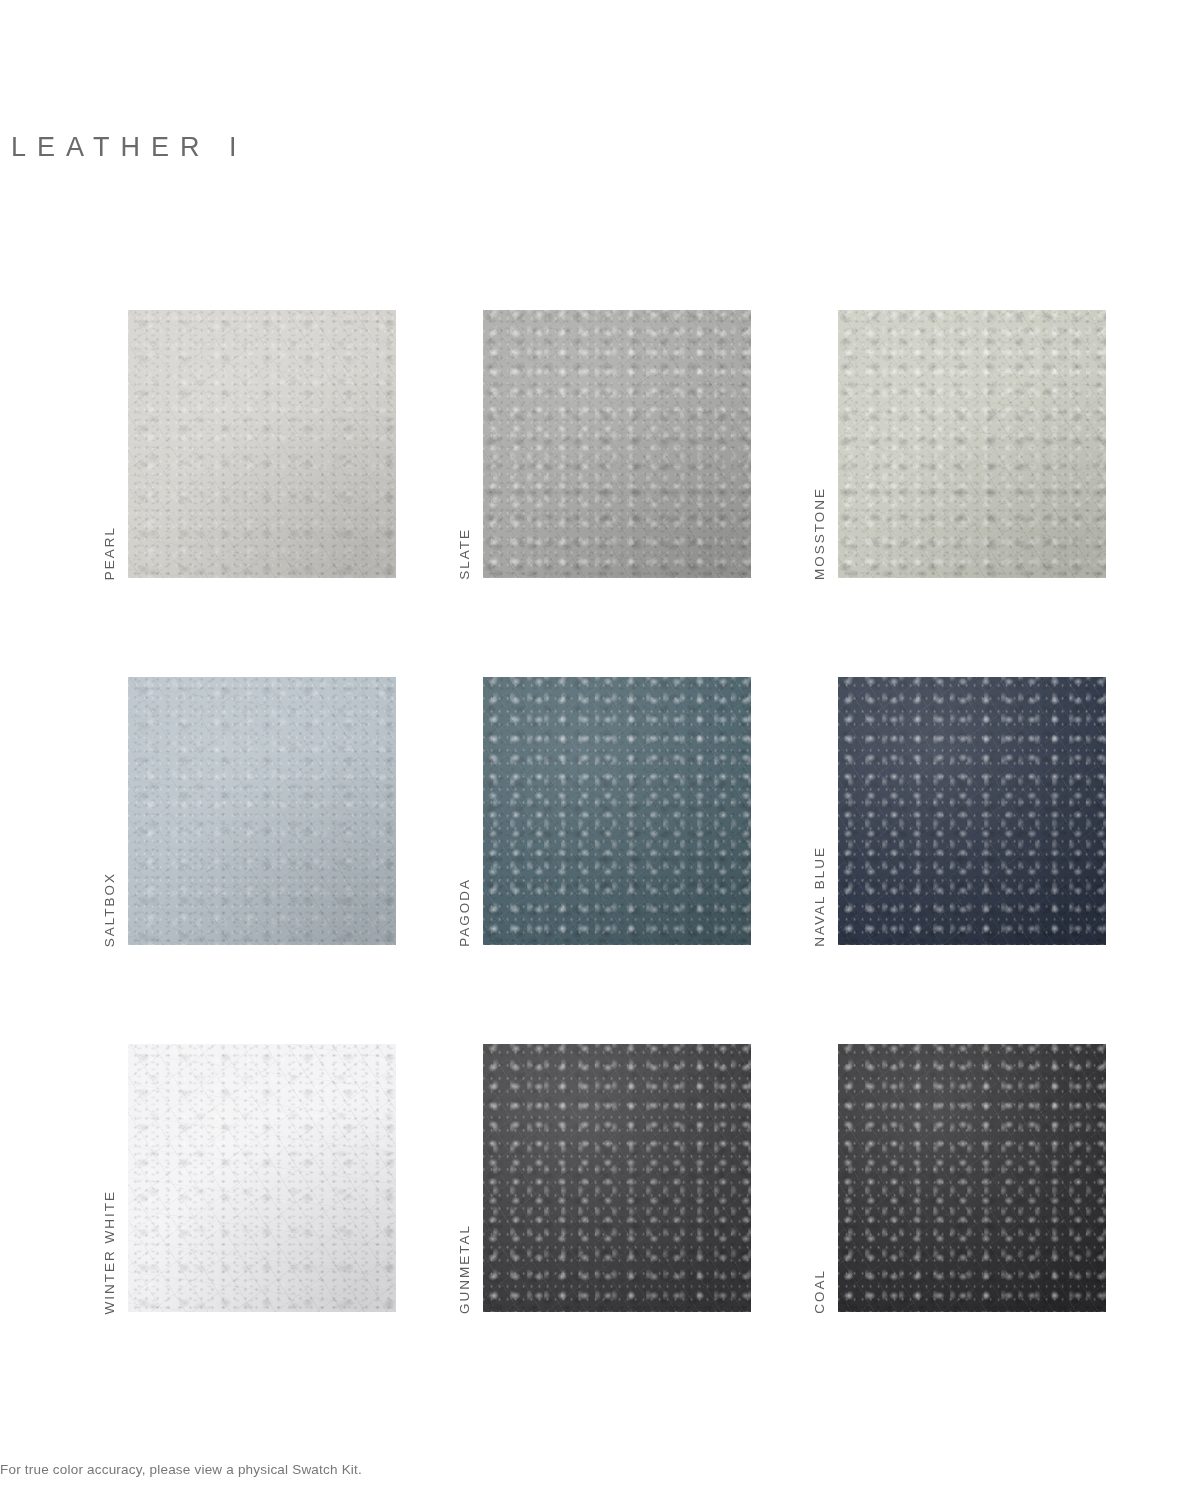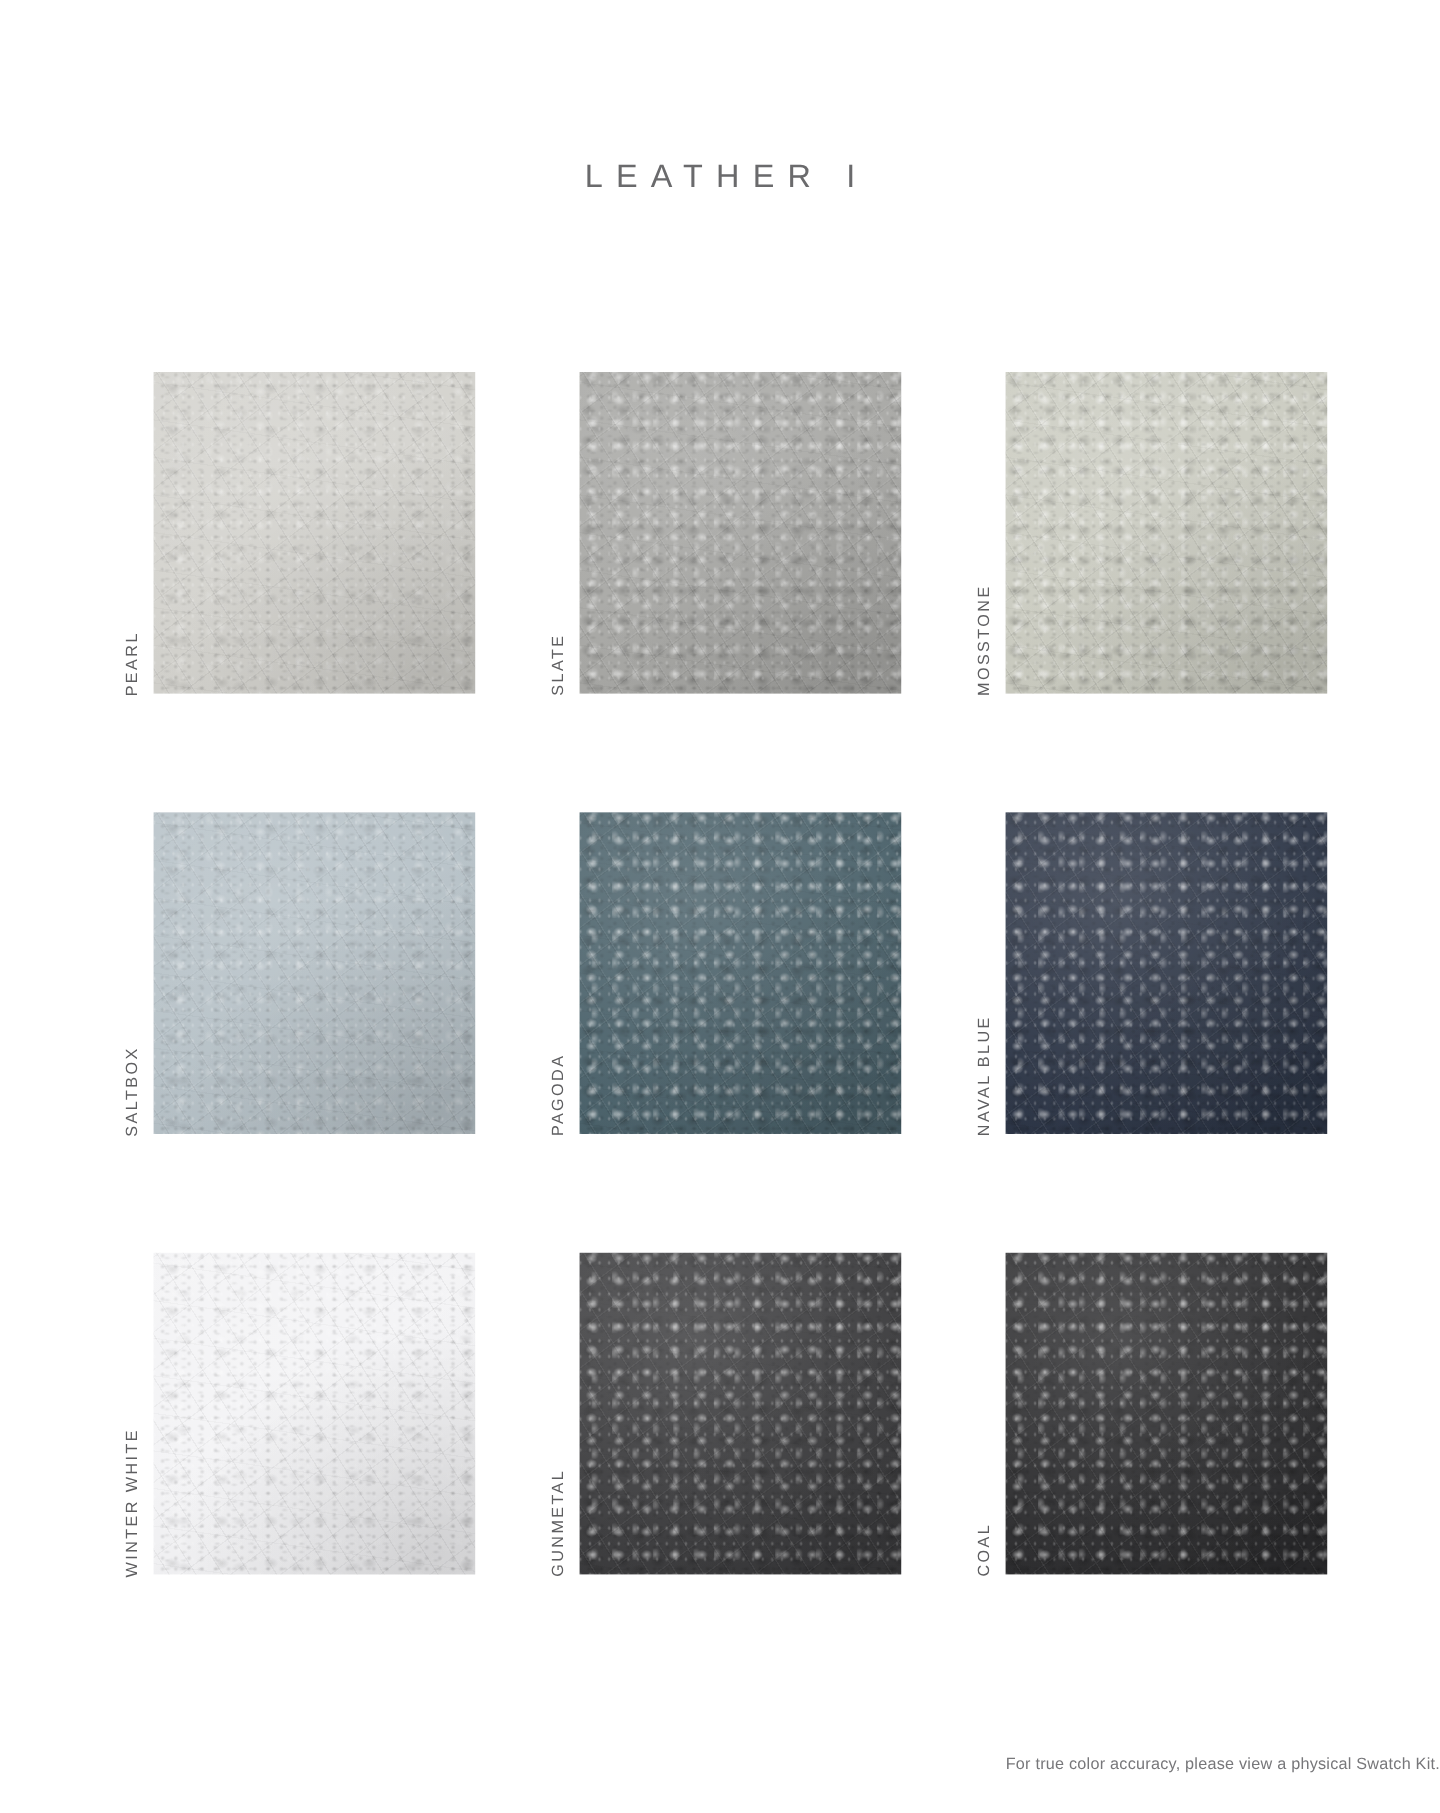--- a/index.html
+++ b/index.html
@@ -15,21 +15,20 @@
     position: relative;
     overflow: hidden;
   }
 
   
   .page-title {
     position: absolute;
     top: 132px;
     left: 0;
     width: 1200px;
-    text-align: center;
     font-size: 27px;
     letter-spacing: 11px;
     color: #6a6a6c;
     font-weight: 400;
     text-indent: 11px;
   }
 
   
   .swatch-grid {
     position: absolute;
@@ -138,21 +137,21 @@
   .swatch-tile.fine .grain.g3 {
     opacity: .85;
   }
 
   
   .footer-note {
     position: absolute;
     bottom: 34px;
     left: 0;
     width: 1200px;
-    text-align: right;
+    text-align: left;
     font-size: 13.5px;
     color: #77777a;
     letter-spacing: .2px;
   }
 </style>
 </head>
 <body>
 
 <div class="page-title">LEATHER I</div>
 

